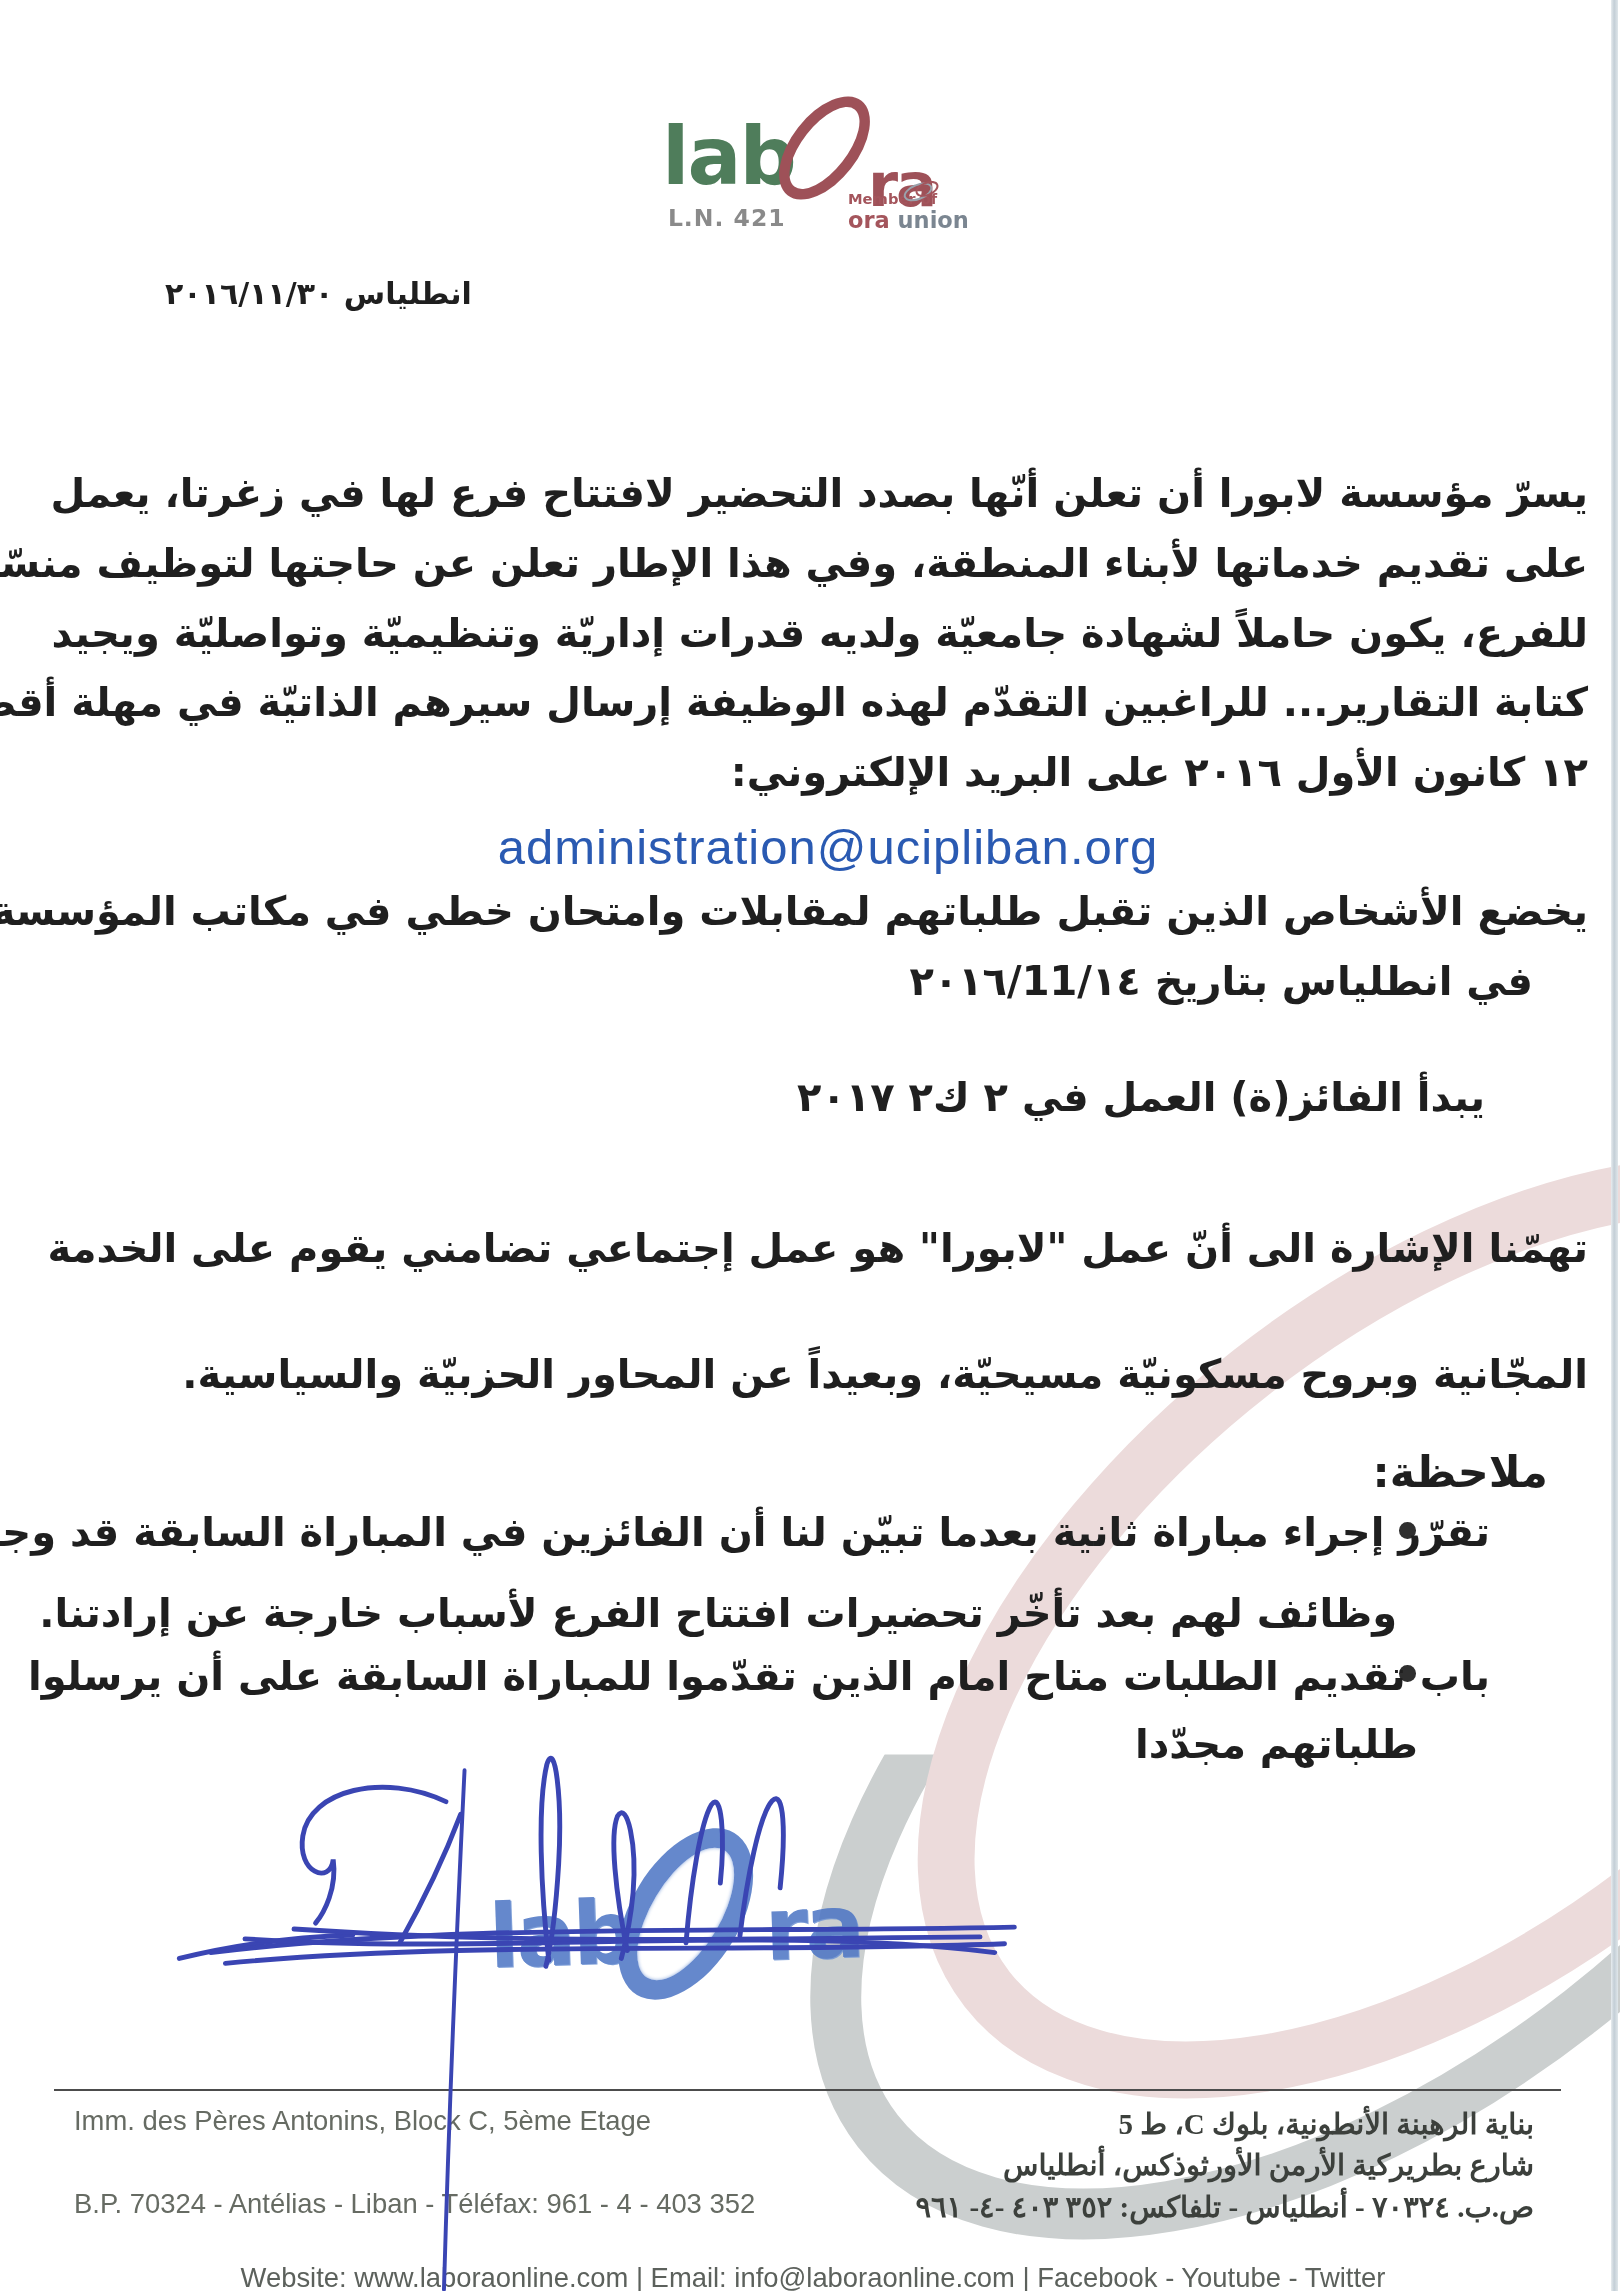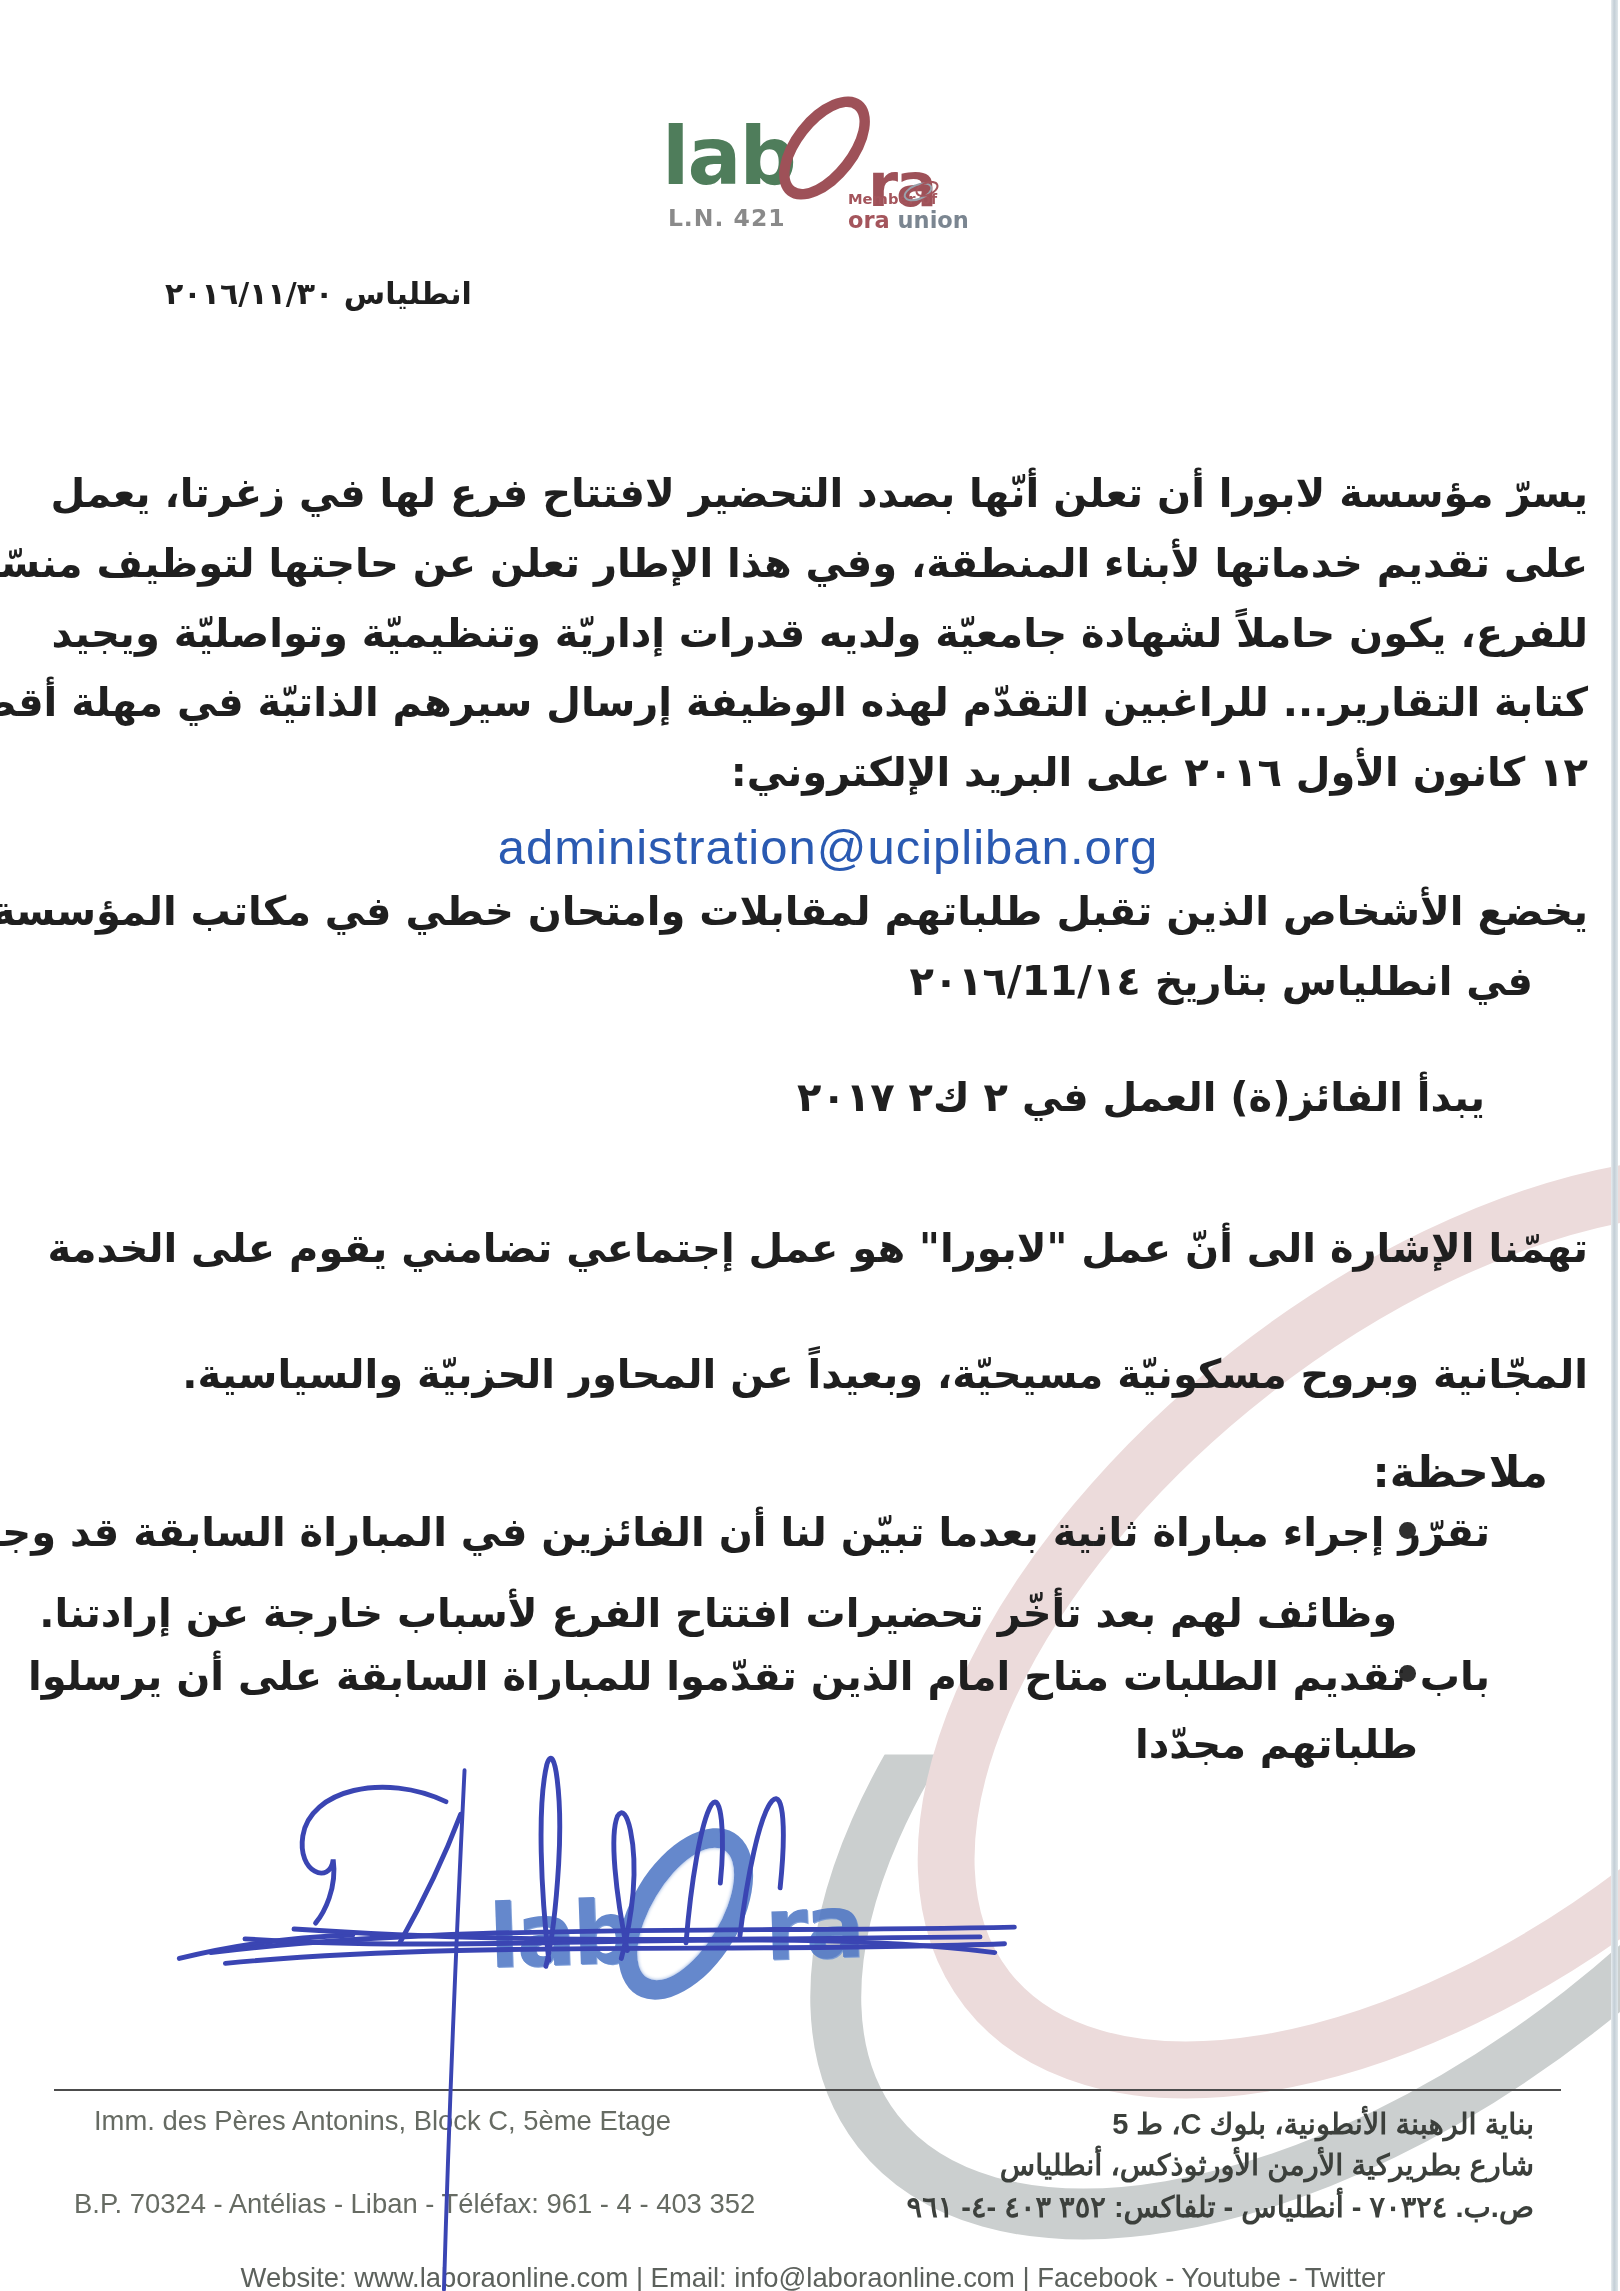--- a/index.html
+++ b/index.html
@@ -40,21 +40,21 @@
                text-shadow:1px 1px 0 #6f94d4;}
   .stamp .so{position:absolute;left:143px;top:-2px;width:69px;height:149px;border:20.6px solid #4b74c4;
              border-radius:50%;transform:rotate(33deg);box-shadow:inset 0 0 3.9px #6f94d4;}
   .stamp .sra{position:absolute;left:276px;top:59px;font-weight:700;font-size:88px;letter-spacing:-2.9px;color:#4b74c4;
               text-shadow:1px 1px 0 #6f94d4;}
   svg.pen{position:absolute;left:0;top:0;z-index:4;}
   
   .divider{position:absolute;left:54px;top:2089px;width:1507px;height:2px;background:#4c4c4c;z-index:3;}
   .fr{position:absolute;left:74px;z-index:3;font-family:"Liberation Sans",sans-serif;
       font-size:27.4px;color:#666b63;white-space:nowrap;}
-  .arf{position:absolute;z-index:3;direction:rtl;font-family:Liberation Sans, sans-serif;
+  .arf{position:absolute;z-index:3;direction:rtl;font-family:Liberation Serif, serif;
        font-weight:700;font-size:29px;color:#3c403c;white-space:nowrap;}
   .contact{position:absolute;left:127px;top:2233px;width:1372px;text-align:center;z-index:3;
            font-family:"Liberation Sans",sans-serif;font-size:27.4px;color:#5c615c;white-space:nowrap;margin-top:29px;}
 </style>
 </head>
 <body>
 
 <div class="page">
 
   <svg class="wm" width="1620" height="2292" viewBox="0 0 1653 2338" aria-hidden="true">
@@ -125,21 +125,21 @@
       <path d="M 215 1992 C 460 1962 750 1972 1035 1966"></path>
       <path d="M 230 2003 C 480 1979 760 1993 1025 1983"></path>
       <path d="M 250 1978 C 500 1995 780 1963 1015 1992"></path>
       <path d="M 300 1968 C 550 1985 800 1977 1000 1976"></path>
       <path d="M 474 1806 C 465 1990 458 2160 453 2336" stroke-width="4"></path>
     </g>
   </svg>
 
   <div class="divider"></div>
 
-  <div class="fr" style="top:2105px;margin-left:20px;">Imm. des Pères Antonins, Block C, 5ème Etage</div>
+  <div class="fr" style="top:2105px;">Imm. des Pères Antonins, Block C, 5ème Etage</div>
   <div class="fr" style="top:2188px;">B.P. 70324 - Antélias - Liban - Téléfax: 961 - 4 - 403 352</div>
 
   <div class="arf" style="top:2107px;right:86px;">بناية الرهبنة الأنطونية، بلوك C، ط 5</div>
   <div class="arf" style="top:2148px;right:86px;">شارع بطريركية الأرمن الأورثوذكس، أنطلياس</div>
   <div class="arf" style="top:2190px;right:86px;">ص.ب. ٧٠٣٢٤ - أنطلياس - تلفاكس: ٣٥٢ ٤٠٣ -٤- ٩٦١</div>
 
   <div class="contact">Website: www.laboraonline.com | Email: info@laboraonline.com | Facebook - Youtube - Twitter</div>
 
 </div>
 

